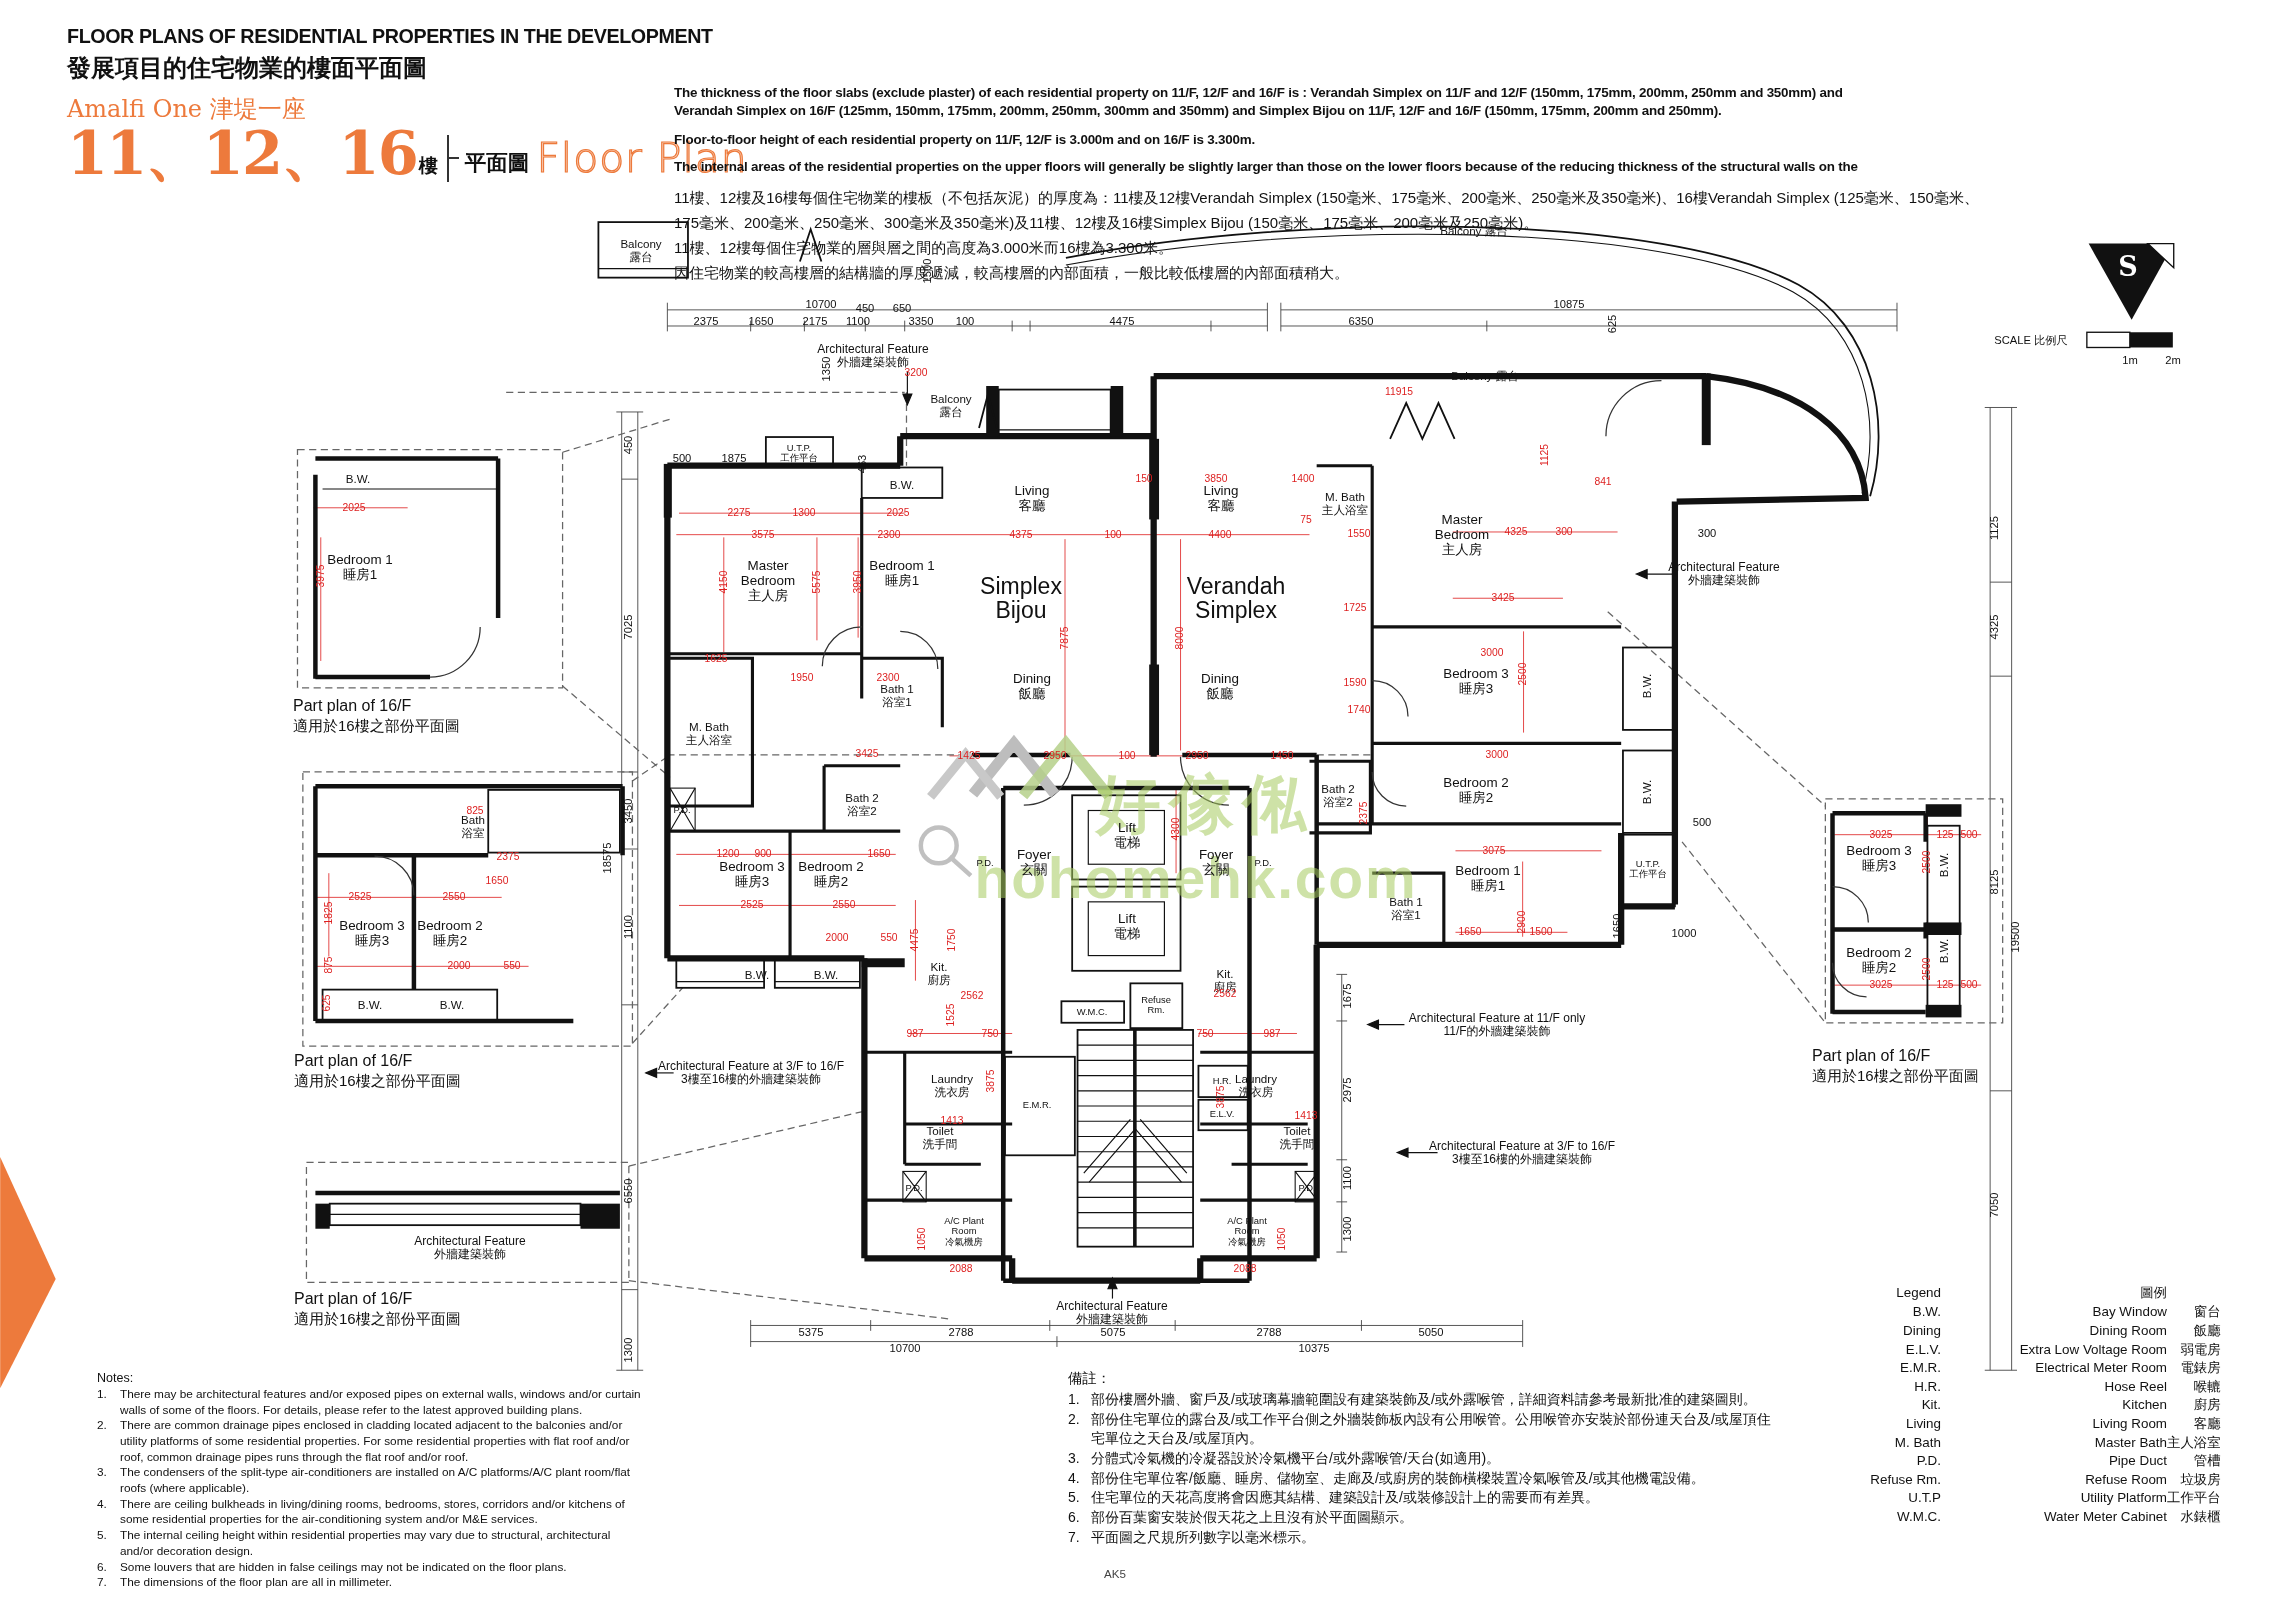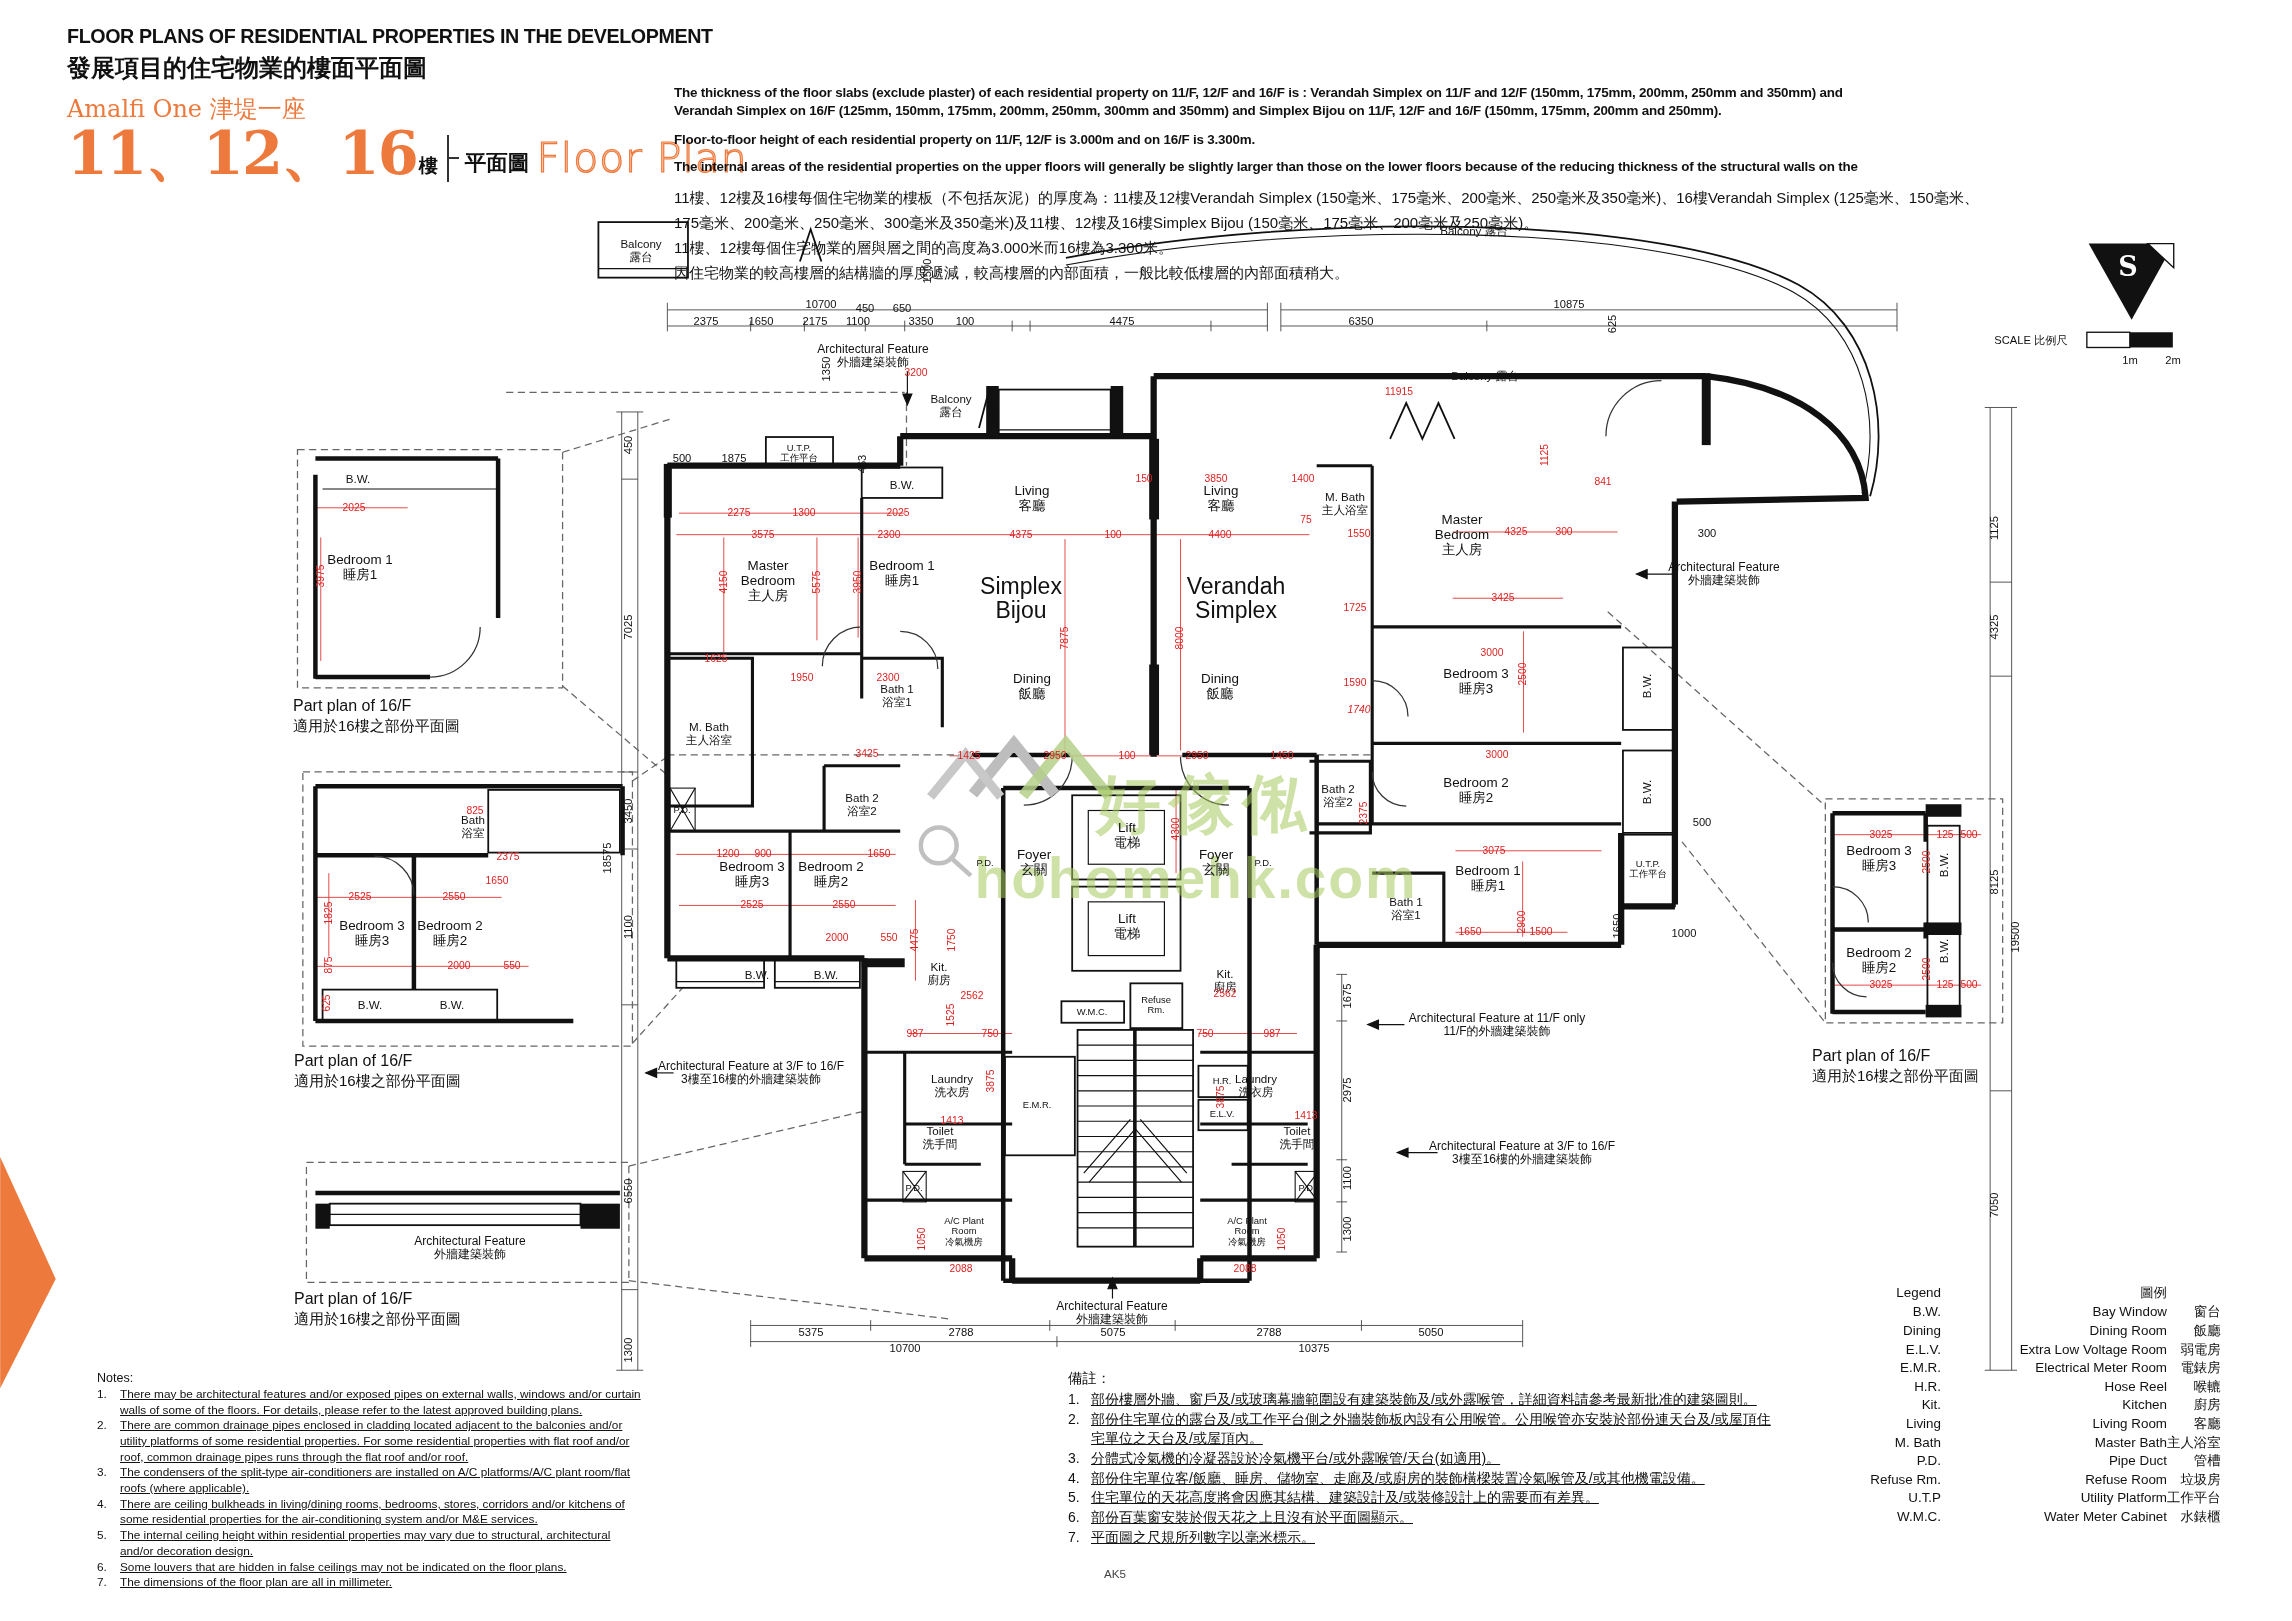--- a/index.html
+++ b/index.html
@@ -50,21 +50,21 @@
   
   .notes{position:absolute;}
   .notes-en{left:97px;top:1371px;width:550px;}
   .notes-zh{left:1068px;top:1369px;width:716px;}
   .notes-title{font-size:12.5px;margin-bottom:1.8px;}
   .notes-zh .notes-title{font-size:14.3px;}
   .note-row{display:flex;}
   .notes-en .note-row{font-size:11.8px;line-height:15.7px;}
   .notes-zh .note-row{font-size:14px;line-height:19.7px;}
   .note-num{width:23px;flex:0 0 23px;}
-  .note-text{flex:1;text-decoration:underline;}
+  .note-text{flex:1;}
   
   .legend{position:absolute;left:1841px;top:1284px;font-size:13.4px;}
   .lg-row{display:flex;line-height:18.6px;text-align:right;}
   .lg-abbr{width:100px;flex:0 0 100px;}
   .lg-en{width:226px;flex:0 0 226px;}
   .lg-zh{flex:1;}
   .lg-head{margin-bottom:0.9px;}
 </style>
 </head>
 <body>
@@ -592,21 +592,21 @@
       <div class="pl dim" style="left: 990px; top: 1034px;">750</div>
       <div class="pl dim" style="left: 1205px; top: 1034px;">750</div>
       <div class="pl dim" style="left: 1272px; top: 1034px;">987</div>
       <div class="pl dim" style="left: 952px; top: 1121px;">1413</div>
       <div class="pl dim" style="left: 1306px; top: 1116px;">1413</div>
       <div class="pl dim" style="left: 961px; top: 1269px;">2088</div>
       <div class="pl dim" style="left: 1245px; top: 1269px;">2088</div>
       <div class="pl dim" style="left: 1359px; top: 534px;">1550</div>
       <div class="pl dim" style="left: 1355px; top: 608px;">1725</div>
       <div class="pl dim" style="left: 1355px; top: 683px;">1590</div>
-      <div class="pl dim" style="left: 1359px; top: 710px; font-style: italic;">1740</div>
+      <div class="pl dim" style="left: 1359px; top: 710px;">1740</div>
       <div class="pl dim" style="left: 1503px; top: 598px;">3425</div>
       <div class="pl dim" style="left: 1516px; top: 532px;">4325</div>
       <div class="pl dim" style="left: 1564px; top: 532px;">300</div>
       <div class="pl dim" style="left: 1492px; top: 653px;">3000</div>
       <div class="pl dim" style="left: 1497px; top: 755px;">3000</div>
       <div class="pl dim" style="left: 1494px; top: 851px;">3075</div>
       <div class="pl dim" style="left: 1470px; top: 932px;">1650</div>
       <div class="pl dim" style="left: 1541px; top: 932px;">1500</div>
       <div class="pl dim" style="left: 1603px; top: 482px;">841</div>
       <div class="pl dim" style="left: 475px; top: 811px;">825</div>

